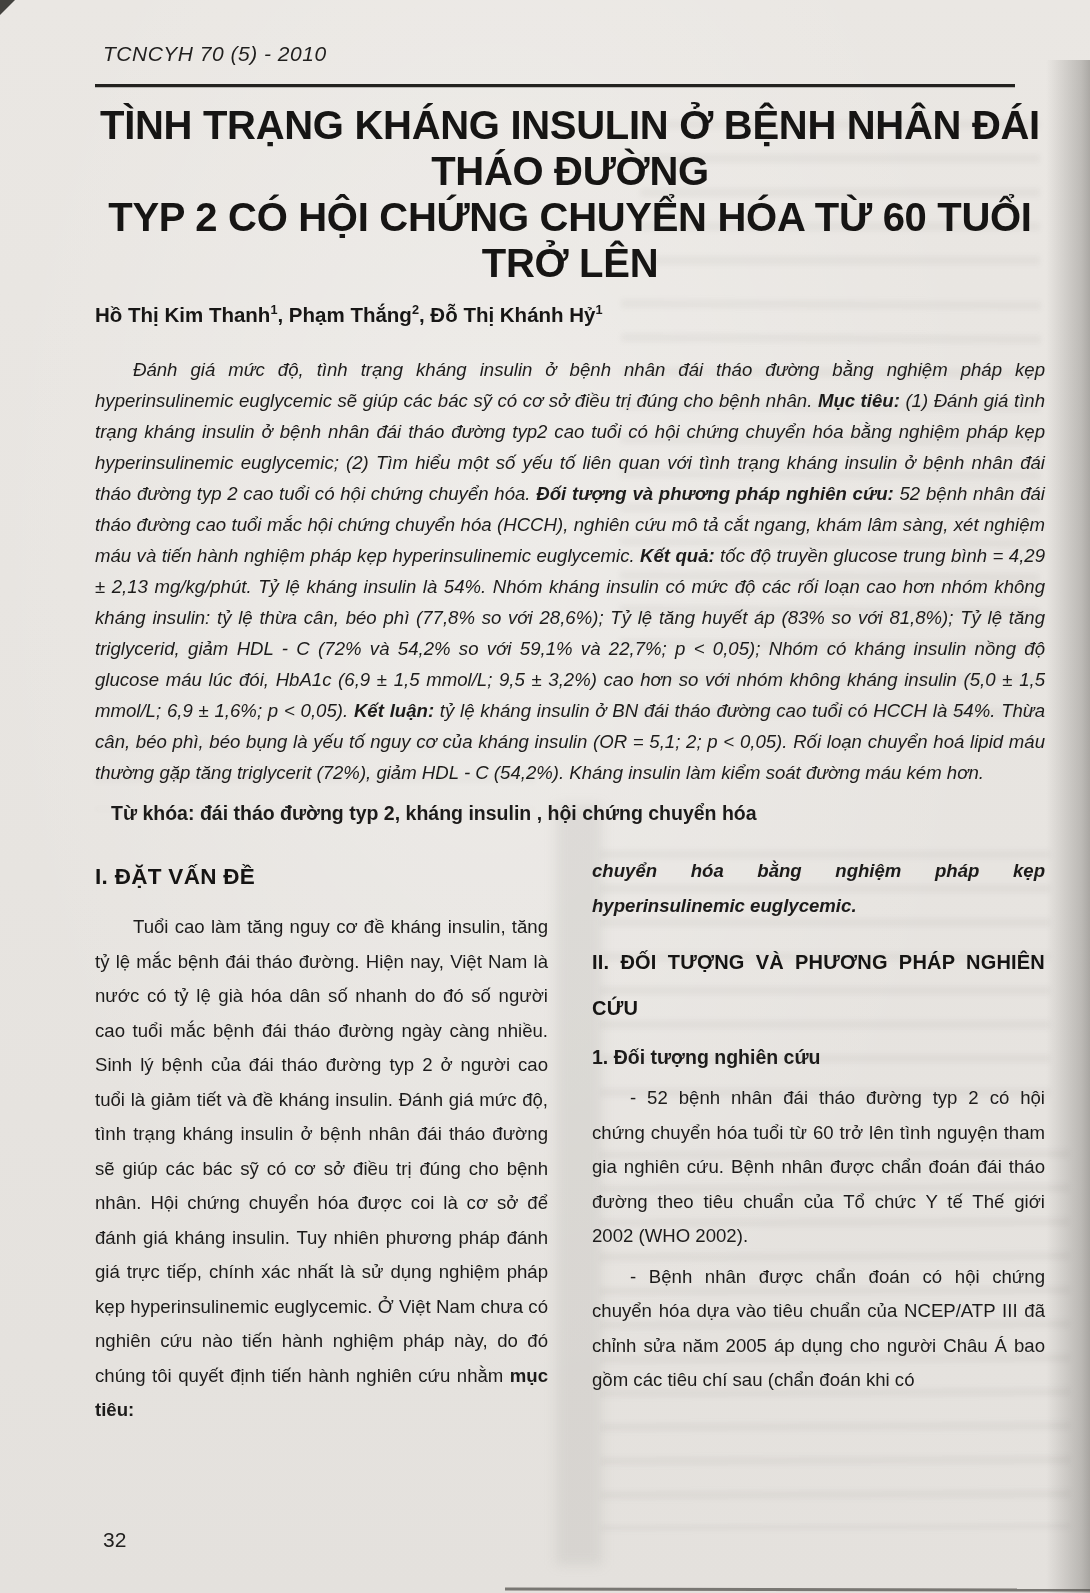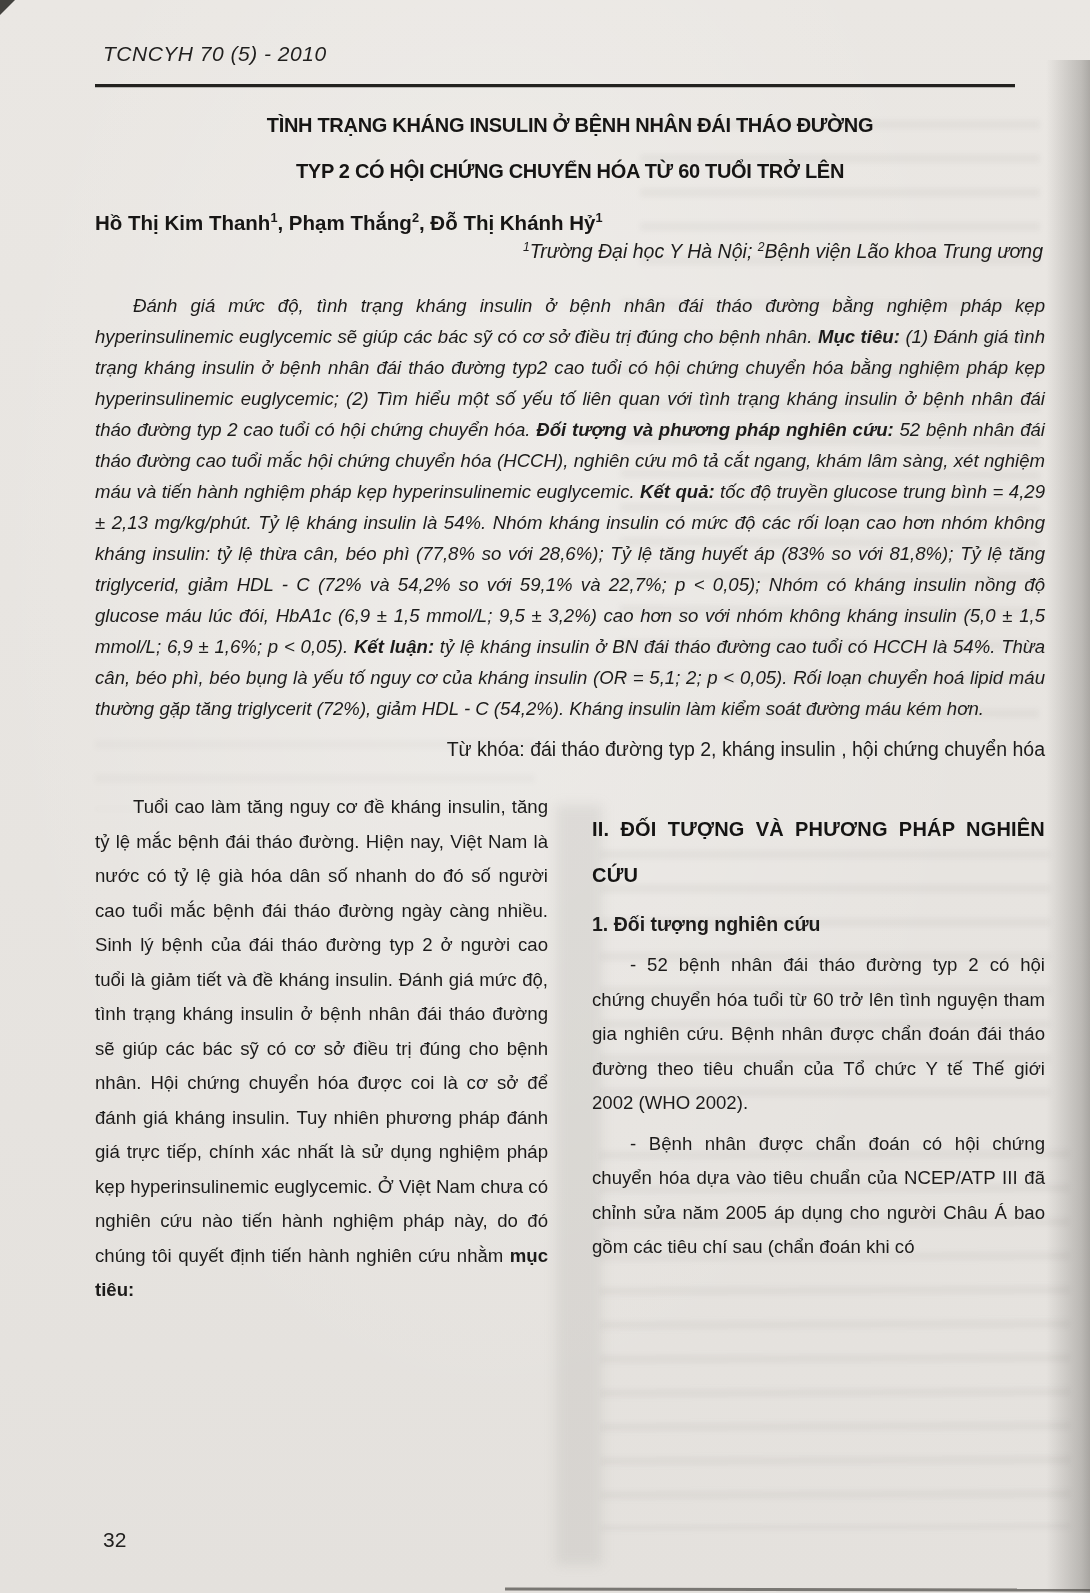--- a/index.html
+++ b/index.html
@@ -33,34 +33,34 @@
 
   
   .journal-header{position:absolute;top:42px;left:103px;
     font-style:italic;font-size:21px;letter-spacing:.5px;color:#201f1e;}
   .header-rule{position:absolute;top:84px;left:95px;width:920px;height:0;
     border-top:3px solid #23221f;border-bottom:1px solid rgba(35,34,31,0.25);}
 
   
   .content{position:absolute;left:95px;top:102px;width:950px;}
 
-  .title{ text-align:center;font-weight:bold;font-size:20px;line-height:46px;
+  .title{ text-align:center;font-weight:bold;font-size:40px;line-height:46px;
     letter-spacing:-0.3px;color:#161514;}
   .authors{margin-top:17px;text-align:left;padding-right:8px;
     font-weight:bold;font-size:20.5px;color:#171615;}
   .affiliation{margin-top:5px;text-align:right;padding-right:2px;
     font-style:italic;font-size:19.5px;}
   sup{font-size:.62em;line-height:0;vertical-align:super;}
 
   .abstract{margin:27px 0 0 0;
     font-size:18.6px;line-height:31px;text-align:justify;
     font-style:italic;}
   .abstract .bi{font-weight:bold;}
   .abstract-indent{display:inline-block;width:38px;}
-  .keywords{margin:9px 0 0 8px;font-weight:normal;font-size:19.5px;line-height:32px;text-align:right;}
+  .keywords{margin:9px 0 0 16px;font-weight:bold;font-size:19.5px;line-height:32px;}
 
   .columns{display:flex;gap:44px;margin-top:25px;}
   .col{width:453px;}
   .col p{margin:0;font-size:18.6px;line-height:34.5px;text-align:justify;}
   .indent{text-indent:38px;}
   .b{font-weight:bold;}
   .obj{font-weight:bold;font-style:italic;}
   h2{margin:0;font-size:22.5px;line-height:34px;font-weight:bold;color:#151413;}
   .h2-first{margin:6px 0 16px 0;letter-spacing:.3px;}
   .h2-justify{margin:16px 0 4px 0;text-align:justify;line-height:46px;font-size:20px;letter-spacing:.2px;}
@@ -90,33 +90,34 @@
 
   <div class="content">
 
     <div class="title">
       <div>TÌNH TRẠNG KHÁNG INSULIN Ở BỆNH NHÂN ĐÁI THÁO ĐƯỜNG</div>
       <div>TYP 2 CÓ HỘI CHỨNG CHUYỂN HÓA TỪ 60 TUỔI TRỞ LÊN</div>
     </div>
 
     <div class="authors"><span>Hồ Thị Kim Thanh</span><sup>1</sup><span>, </span><span>Phạm Thắng</span><sup>2</sup><span>, </span><span>Đỗ Thị Khánh Hỷ</span><sup>1</sup></div>
 
-    <div class="affiliation"><sup>1</sup><span>Trường Đại học Y Hà Nội; </span><sup>2</sup><span>Bệnh viện Lão khoa Trung ương</span></div>
 
     <p class="abstract"><span class="abstract-indent"></span><span class="i">Đánh giá mức độ, tình trạng kháng insulin ở bệnh nhân đái tháo đường bằng nghiệm pháp kẹp hyperinsulinemic euglycemic sẽ giúp các bác sỹ có cơ sở điều trị đúng cho bệnh nhân. </span><span class="bi">Mục tiêu:</span><span> (1) Đánh giá tình trạng kháng insulin ở bệnh nhân đái tháo đường typ2 cao tuổi có hội chứng chuyển hóa bằng nghiệm pháp kẹp hyperinsulinemic euglycemic; (2) Tìm hiểu một số yếu tố liên quan với tình trạng kháng insulin ở bệnh nhân đái tháo đường typ 2 cao tuổi có hội chứng chuyển hóa. </span><span class="bi">Đối tượng và phương pháp nghiên cứu:</span><span> 52 bệnh nhân đái tháo đường cao tuổi mắc hội chứng chuyển hóa (HCCH), nghiên cứu mô tả cắt ngang, khám lâm sàng, xét nghiệm máu và tiến hành nghiệm pháp kẹp hyperinsulinemic euglycemic. </span><span class="bi">Kết quả:</span><span> tốc độ truyền glucose trung bình = 4,29 ± 2,13 mg/kg/phút. Tỷ lệ kháng insulin là 54%. Nhóm kháng insulin có mức độ các rối loạn cao hơn nhóm không kháng insulin: tỷ lệ thừa cân, béo phì (77,8% so với 28,6%); Tỷ lệ tăng huyết áp (83% so với 81,8%); Tỷ lệ tăng triglycerid, giảm HDL - C (72% và 54,2% so với 59,1% và 22,7%; p &lt; 0,05); Nhóm có kháng insulin nồng độ glucose máu lúc đói, HbA1c (6,9 ± 1,5 mmol/L; 9,5 ± 3,2%) cao hơn so với nhóm không kháng insulin (5,0 ± 1,5 mmol/L; 6,9 ± 1,6%; p &lt; 0,05). </span><span class="bi">Kết luận:</span><span> tỷ lệ kháng insulin ở BN đái tháo đường cao tuổi có HCCH là 54%. Thừa cân, béo phì, béo bụng là yếu tố nguy cơ của kháng insulin (OR = 5,1; 2; p &lt; 0,05). Rối loạn chuyển hoá lipid máu thường gặp tăng triglycerit (72%), giảm HDL - C (54,2%). Kháng insulin làm kiểm soát đường máu kém hơn.</span></p>
 
     <p class="keywords"><span>Từ khóa:</span><span> đái tháo đường typ 2, kháng insulin , hội chứng chuyển hóa</span></p>
 
     <div class="columns">
 
       <div class="col">
+        <h2 class="h2-first">I. ĐẶT VẤN ĐỀ</h2>
         <p class="indent"><span>Tuổi cao làm tăng nguy cơ đề kháng insulin, tăng tỷ lệ mắc bệnh đái tháo đường. Hiện nay, Việt Nam là nước có tỷ lệ già hóa dân số nhanh do đó số người cao tuổi mắc bệnh đái tháo đường ngày càng nhiều. Sinh lý bệnh của đái tháo đường typ 2 ở người cao tuổi là giảm tiết và đề kháng insulin. Đánh giá mức độ, tình trạng kháng insulin ở bệnh nhân đái tháo đường sẽ giúp các bác sỹ có cơ sở điều trị đúng cho bệnh nhân. Hội chứng chuyển hóa được coi là cơ sở để đánh giá kháng insulin. Tuy nhiên phương pháp đánh giá trực tiếp, chính xác nhất là sử dụng nghiệm pháp kẹp hyperinsulinemic euglycemic. Ở Việt Nam chưa có nghiên cứu nào tiến hành nghiệm pháp này, do đó chúng tôi quyết định tiến hành nghiên cứu nhằm </span><span class="b">mục tiêu:</span></p>
       </div>
 
       <div class="col">
+        <p class="obj">chuyển hóa bằng nghiệm pháp kẹp hyperinsulinemic euglycemic.</p>
         <h2 class="h2-justify">II. ĐỐI TƯỢNG VÀ PHƯƠNG PHÁP NGHIÊN CỨU</h2>
         <h3>1. Đối tượng nghiên cứu</h3>
         <p class="indent">- 52 bệnh nhân đái tháo đường typ 2 có hội chứng chuyển hóa tuổi từ 60 trở lên tình nguyện tham gia nghiên cứu. Bệnh nhân được chẩn đoán đái tháo đường theo tiêu chuẩn của Tổ chức Y tế Thế giới 2002 (WHO 2002).</p>
         <p class="indent mt6">- Bệnh nhân được chẩn đoán có hội chứng chuyển hóa dựa vào tiêu chuẩn của NCEP/ATP III đã chỉnh sửa năm 2005 áp dụng cho người Châu Á bao gồm các tiêu chí sau (chẩn đoán khi có</p>
       </div>
 
     </div>
   </div>
 
   <div class="page-number">32</div>

